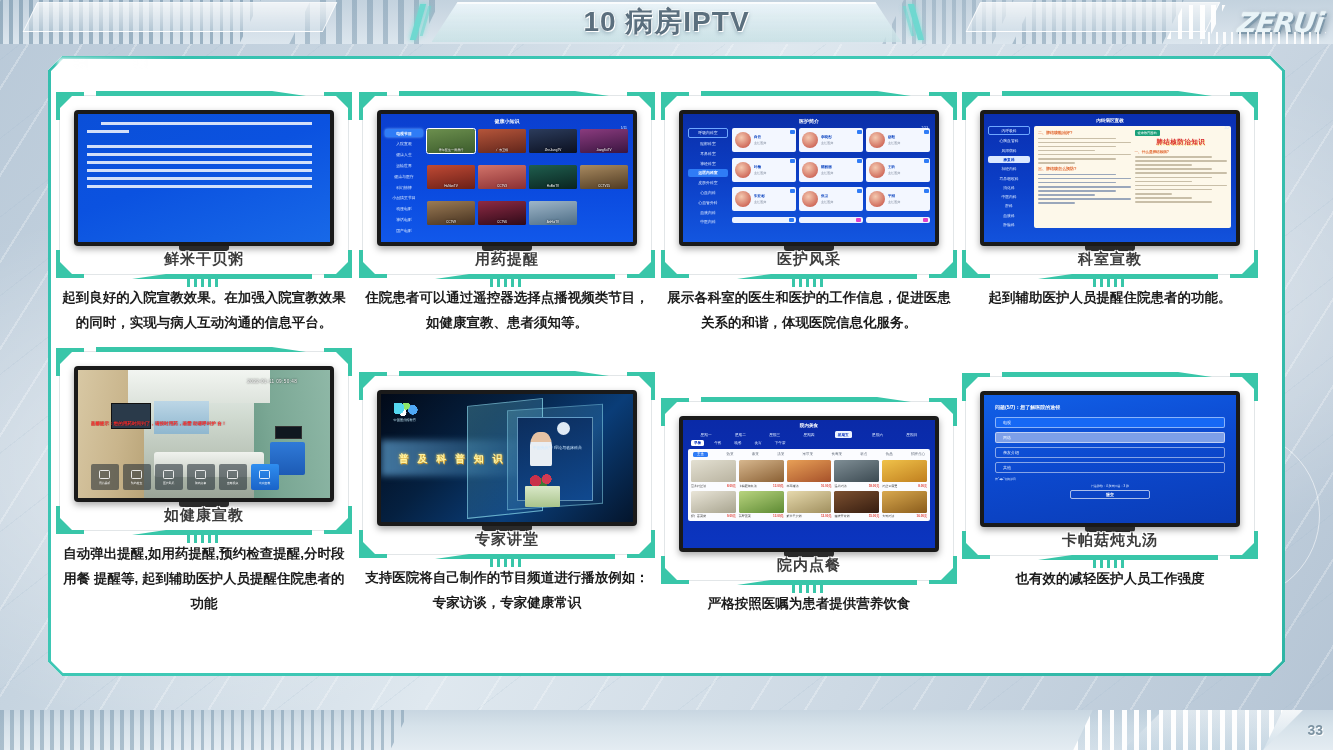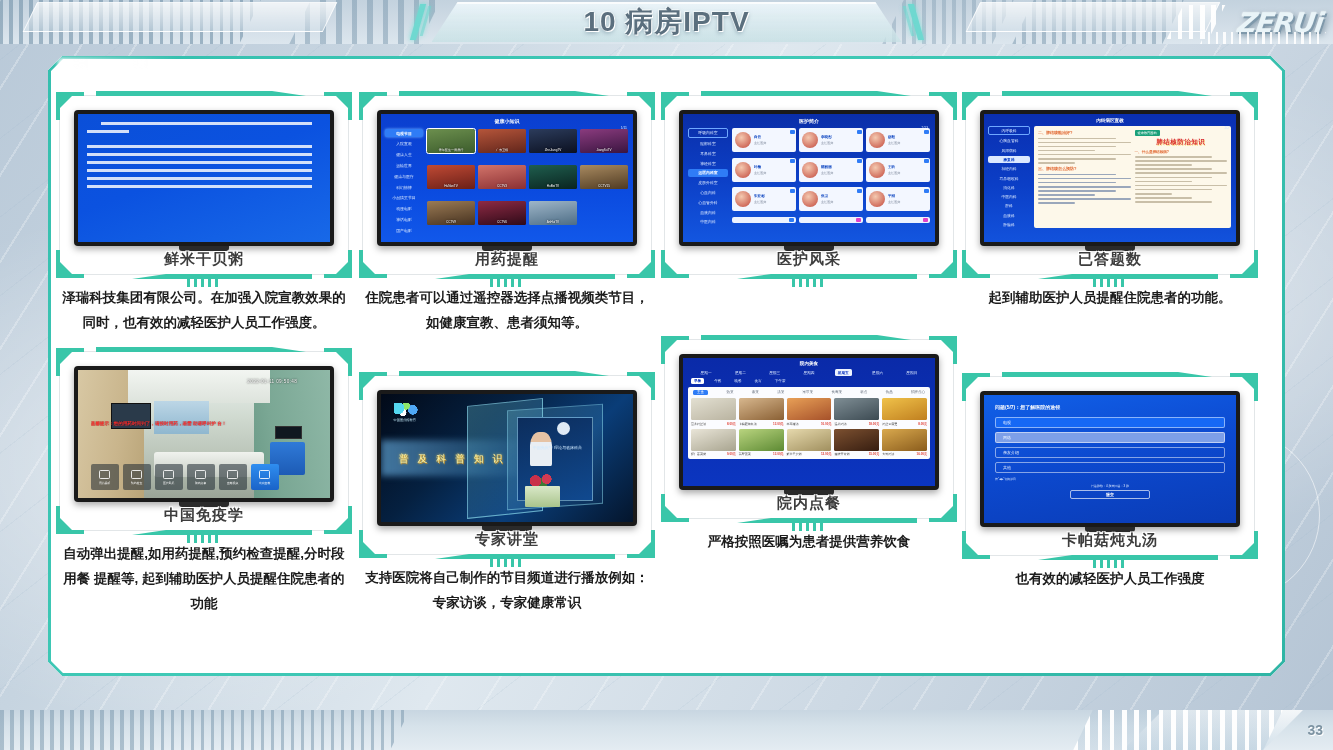--- a/index.html
+++ b/index.html
@@ -330,21 +330,21 @@
                radial-gradient(circle at 48% 66%,#3d7a33 0 26%, transparent 27%); }
   .lec .person { position:absolute; left:59%; top:30%; width:9%; height:26%;
     background:linear-gradient(180deg,#e6c3a4 0 28%, #e9eef3 28% 100%); border-radius:40% 40% 6% 6%; }
   .lec-brand { position:absolute; left:5%; top:7%; display:flex; flex-direction:column; gap:2px; }
   .lec-dots { width:26px; height:13px;
      background: radial-gradient(circle at 16% 40%,#54d7f0 0 26%, transparent 27%),
                  radial-gradient(circle at 46% 22%,#8ee86a 0 22%, transparent 23%),
                  radial-gradient(circle at 72% 52%,#4fa8f5 0 24%, transparent 25%),
                  radial-gradient(circle at 34% 74%,#ffffff 0 18%, transparent 19%); }
   .lec-bname { font-size:3.2px; color:#bfe6f5; }
-  .lec-big { position:absolute; left:7%; top:45%; font-size:10px; font-weight:normal;
+  .lec-big { position:absolute; left:7%; top:45%; font-size:10px; font-weight:bold;
      color:#fff2a0; letter-spacing:3px;
      text-shadow: 0 0 3px #ffd34d, .8px .8px 0 #b8801e; }
   .lec-panel-txt { position:absolute; left:56%; top:40%; width:28%; font-size:4px;
      color:#cfe9ff; line-height:1.6; text-align:center; }
   .lec-badge { position:absolute; left:70%; top:22%; width:13px; height:13px; border-radius:50%;
      background:#dfeaf5; }
 
   
   .meal { background:linear-gradient(180deg,#0a2aa8,#0b35c0); }
   .meal-title { text-align:center; color:#fff; font-size:4.6px; padding-top:3px; font-weight:bold; }
@@ -488,21 +488,21 @@
             <span class="nl"></span>
             <span class="nl"></span>
             <span class="nl"></span>
             <span class="nl"></span>
           </div>
         </div>
         <span class="tv-stand"></span>
       </div>
       <div class="card-label">鲜米干贝粥</div>
     </div>
-    <div class="caption">泽瑞科技集团有限公司。在加强入院宣教效果的同时，也有效的减轻医护人员工作强度。</div>
+    <div class="caption">起到良好的入院宣教效果。在加强入院宣教效果的同时，实现与病人互动沟通的信息平台。</div>
 
     <div class="card" style="margin-top:16px;">
       <div class="card-box"></div>
       <span class="rail-top"></span>
       <span class="rail-bot"></span>
       <span class="rail-tick"></span>
       <span class="cb cb-tl">
           <i></i>
           <i></i>
           <i></i>
@@ -558,21 +558,21 @@
                 </div>
               <div class="room-icon active">
                   <span class="gl"></span>
                   <span class="tx">疾病宣教</span>
                 </div>
             </div>
           </div>
         </div>
         <span class="tv-stand"></span>
       </div>
-      <div class="card-label">中国免疫学</div>
+      <div class="card-label">如健康宣教</div>
     </div>
     <div class="caption">自动弹出提醒,如用药提醒,预约检查提醒,分时段用餐 提醒等, 起到辅助医护人员提醒住院患者的功能</div>
   </div>
 
   <div class="col c2">
 
     <div class="card">
       <div class="card-box"></div>
       <span class="rail-top"></span>
       <span class="rail-bot"></span>
@@ -839,20 +839,21 @@
                     <span class="pin" style="background:#e041c9"></span>
                   </div>
               </div>
             </div>
           </div>
         </div>
         <span class="tv-stand"></span>
       </div>
       <div class="card-label">医护风采</div>
     </div>
+    <div class="caption">展示各科室的医生和医护的工作信息，促进医患关系的和谐，体现医院信息化服务。</div>
 
     <div class="card" style="margin-top:66px;">
       <div class="card-box"></div>
       <span class="rail-top"></span>
       <span class="rail-bot"></span>
       <span class="rail-tick"></span>
       <span class="cb cb-tl">
           <i></i>
           <i></i>
           <i></i>
@@ -1068,21 +1069,21 @@
                   <span class="edu-ln xs"></span>
                     <span class="edu-ln s"></span>
                     <span class="edu-ln m"></span>
                 </div>
               </div>
             </div>
           </div>
         </div>
         <span class="tv-stand"></span>
       </div>
-      <div class="card-label">已答题数</div>
+      <div class="card-label">科室宣教</div>
     </div>
     <div class="caption">起到辅助医护人员提醒住院患者的功能。</div>
 
     <div class="card" style="margin-top:66px;">
       <div class="card-box"></div>
       <span class="rail-top"></span>
       <span class="rail-bot"></span>
       <span class="rail-tick"></span>
       <span class="cb cb-tl">
           <i></i>

